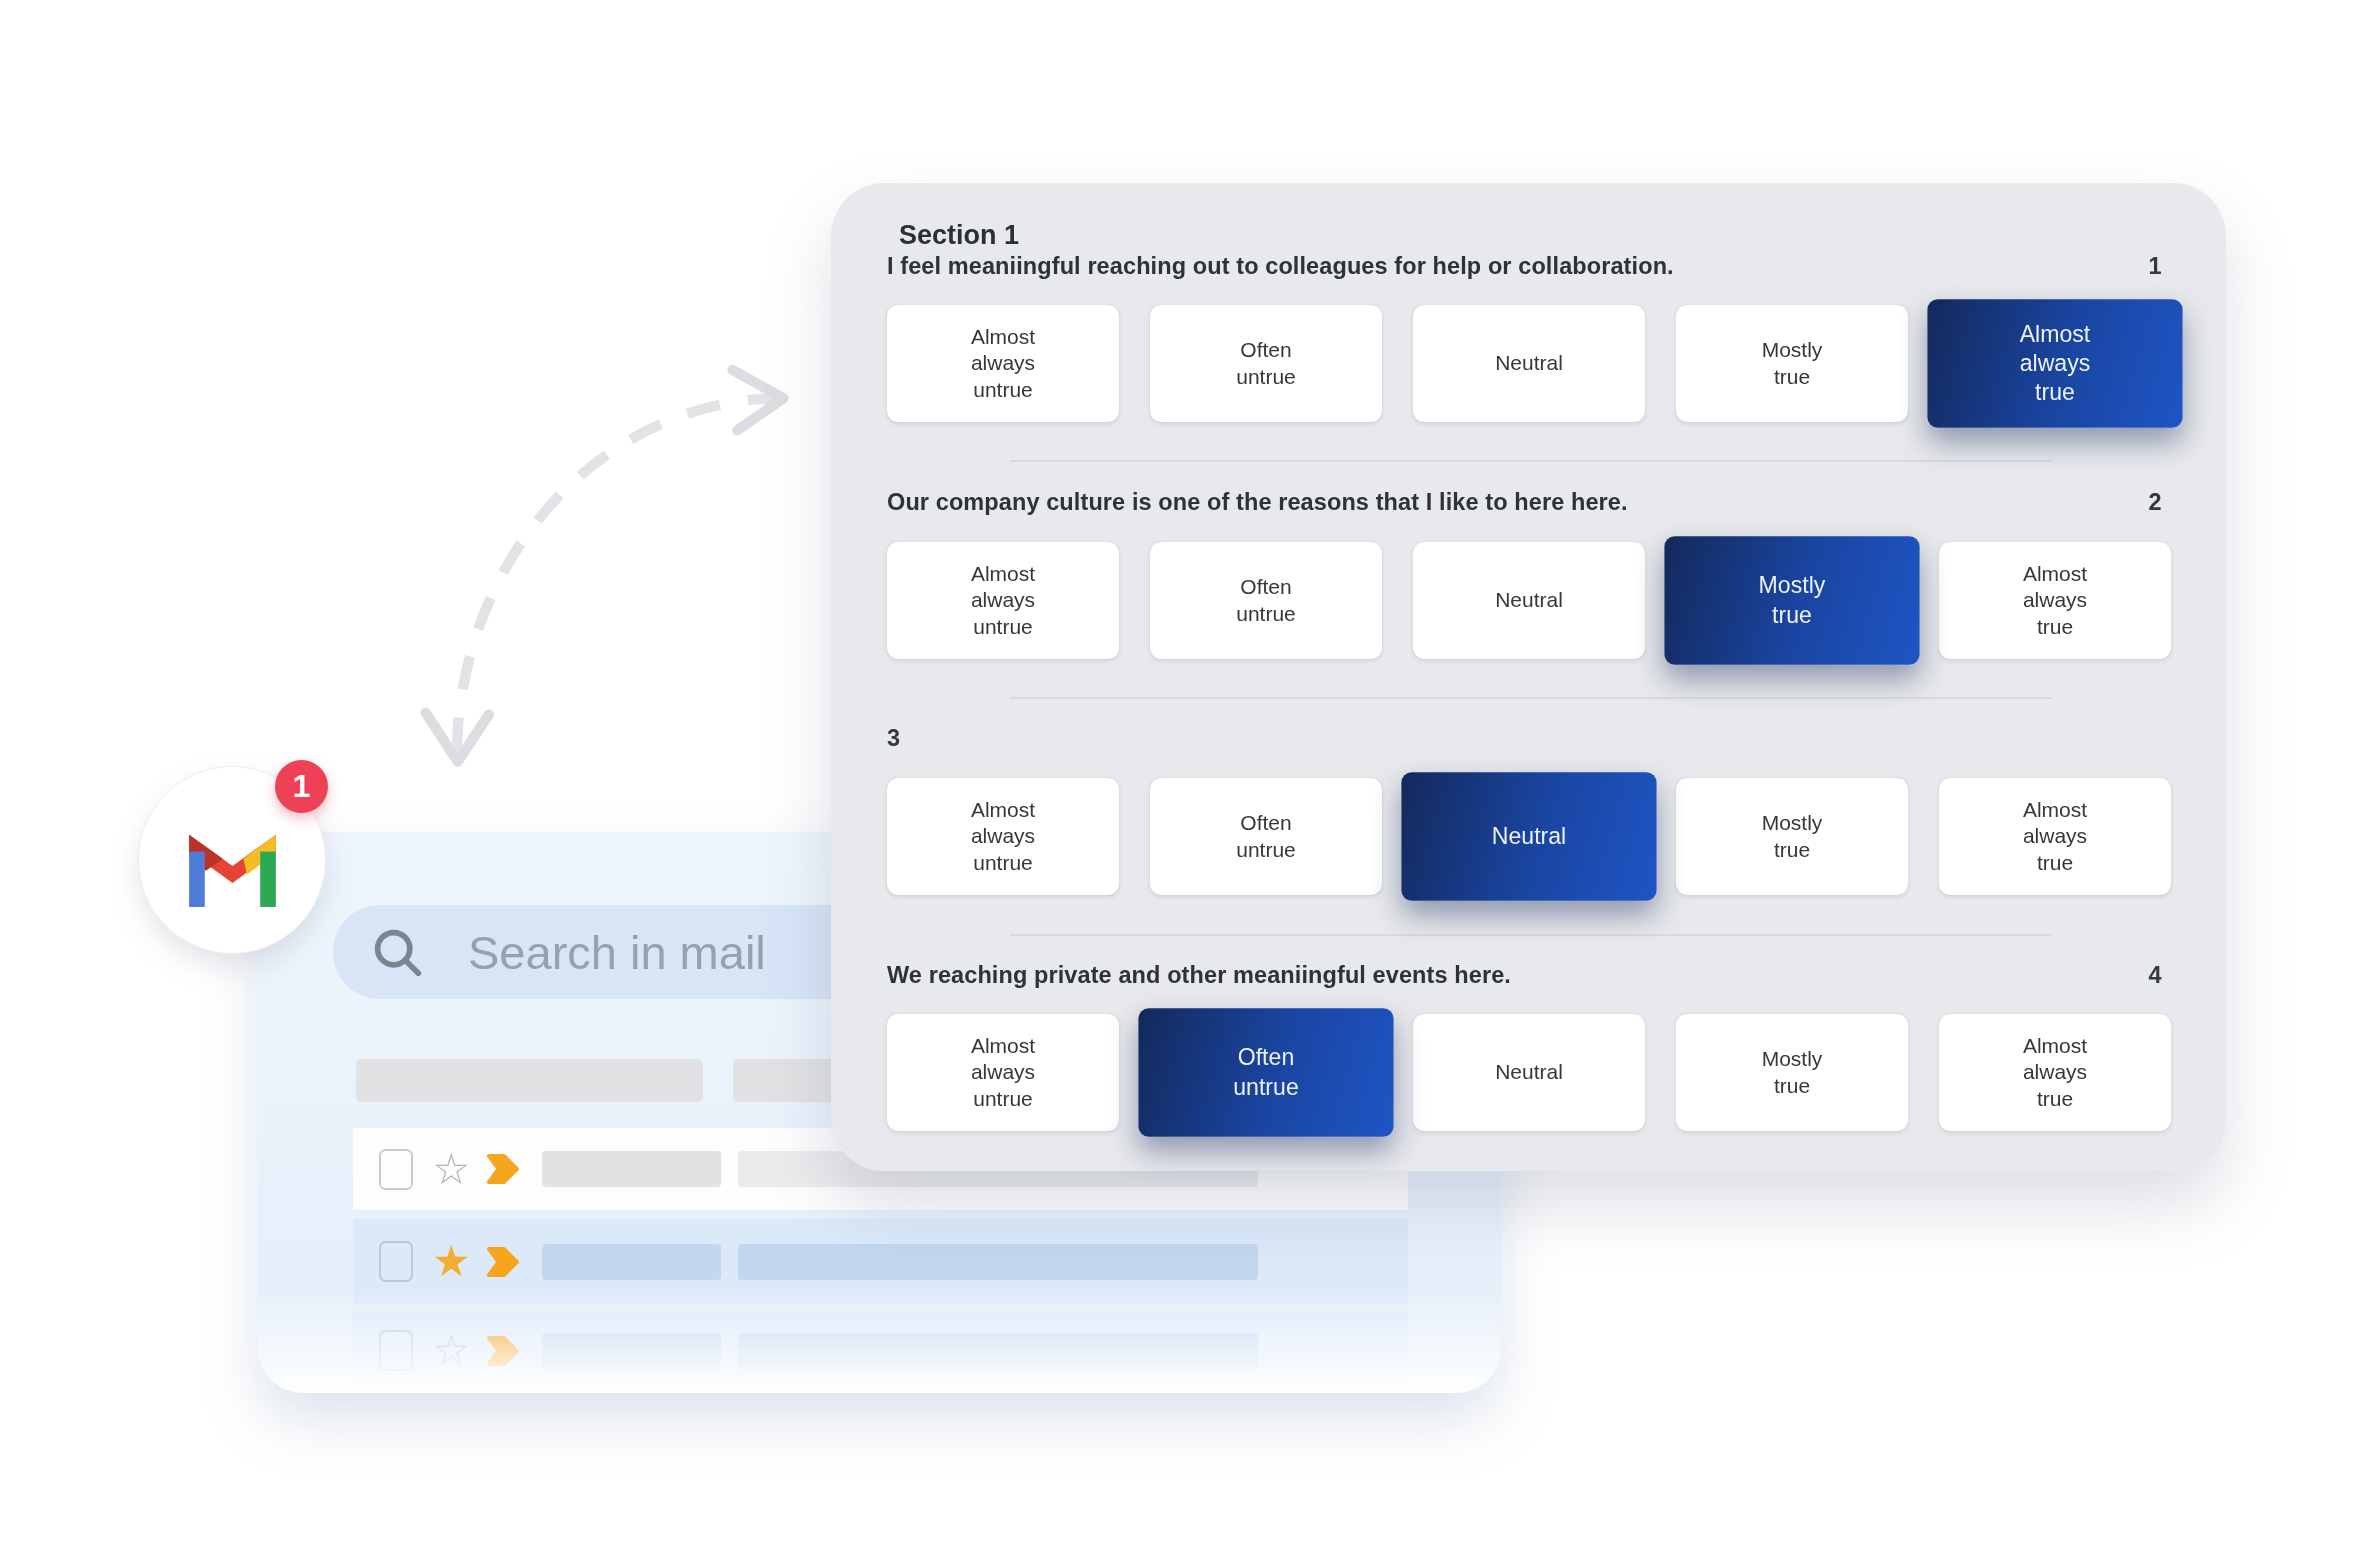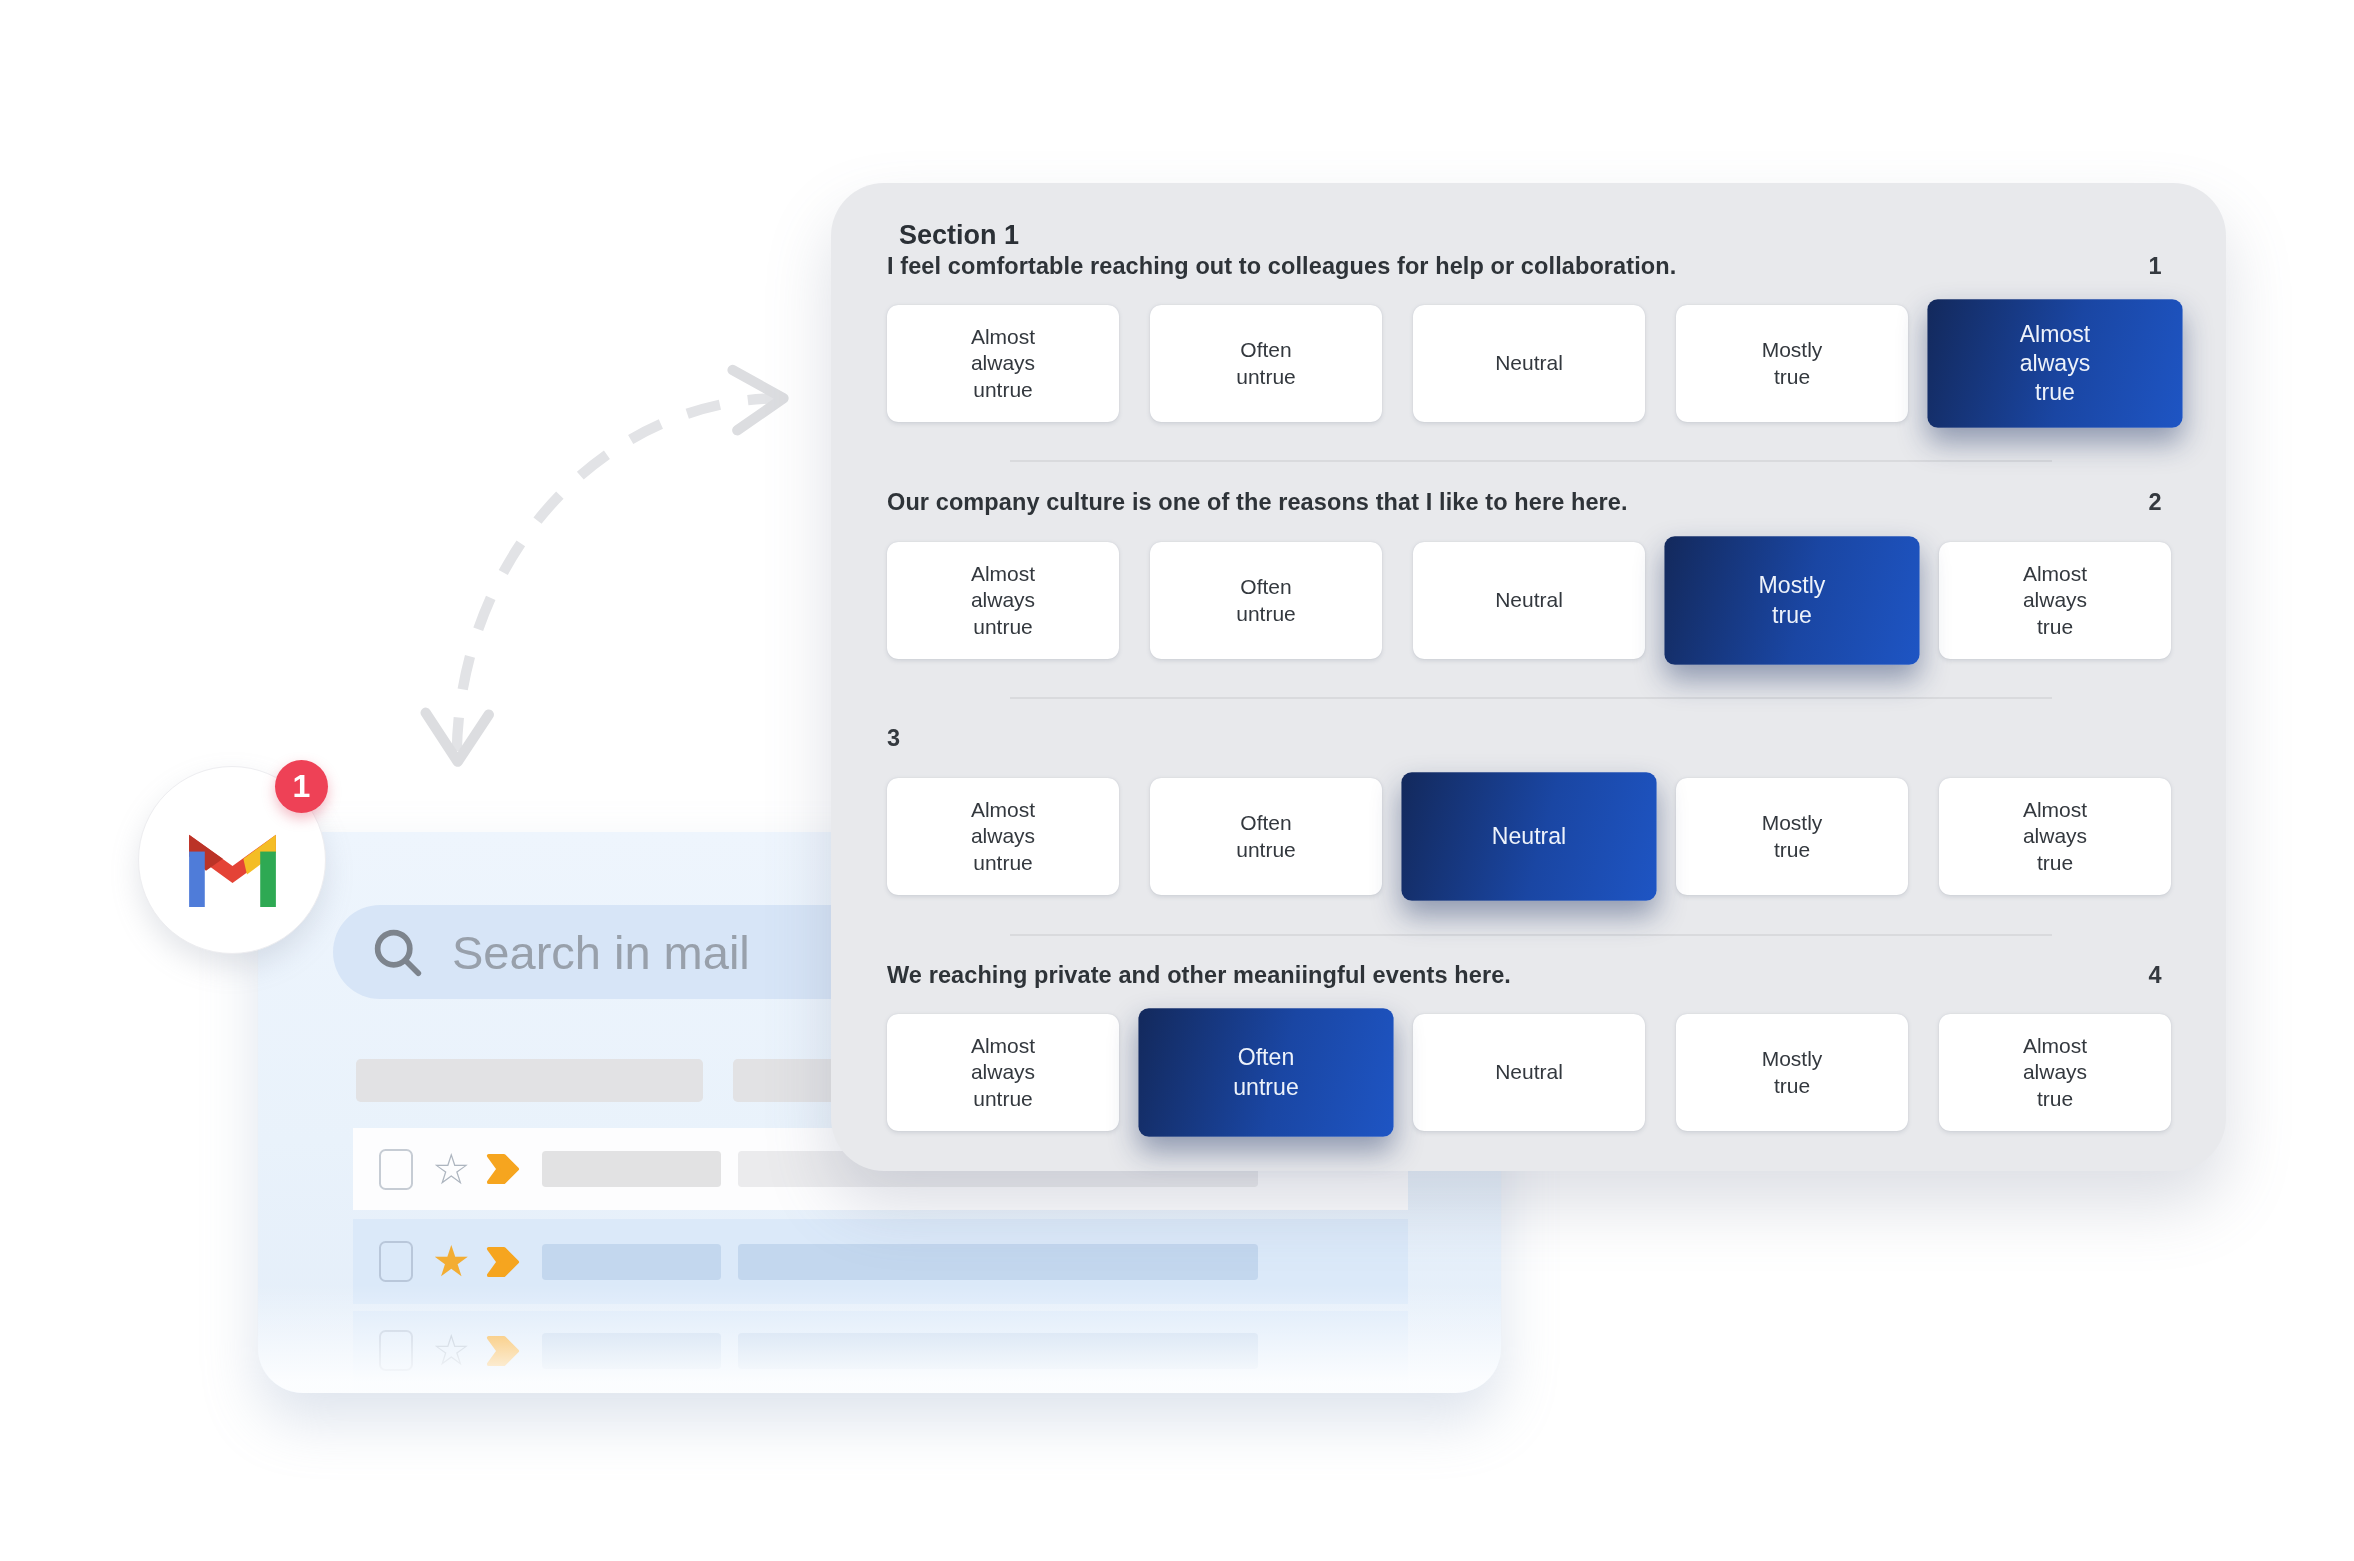--- a/index.html
+++ b/index.html
@@ -7,21 +7,21 @@
   .stage{position:relative;width:2354px;height:1561px;background:#ffffff;overflow:hidden;}
 
   
   .arrow-svg{position:absolute;left:0;top:0;width:2354px;height:1561px;pointer-events:none;z-index:1;}
 
   
   .gmail-window{position:absolute;left:258px;top:832px;width:1243px;height:561px;border-radius:45px;
     background:linear-gradient(180deg,#eef5fd 0%,#e9f2fb 55%,#e3edf9 100%);
     box-shadow:0 28px 56px rgba(145,165,195,.30);overflow:hidden;z-index:2;}
   .search-pill{position:absolute;left:75px;top:73px;width:753px;height:94px;border-radius:47px;
-    background:#d7e5f7;display:flex;align-items:center;}
+    background:#d7e5f7;display:flex;align-items:center;gap:16px;}
   .search-pill svg{margin-left:38px;flex:0 0 auto;}
   .search-input{flex:1;margin-left:26px;border:none;outline:none;background:transparent;
     font-size:47px;color:#98a0ab;height:85px;min-width:0;}
   .search-input::placeholder{color:#98a0ab;opacity:1;}
   .ph-bar{position:absolute;top:227px;height:43px;border-radius:4.7px;background:#e2e2e4;}
   .ph-bar.b1{left:98px;width:347px;}
   .ph-bar.b2{left:475px;width:335px;}
   .mailrows{position:absolute;left:95px;top:296px;width:1055px;}
   .mailrow{display:flex;align-items:center;padding-left:26px;}
   .mailrow.light{background:#fdfdfe;height:82px;margin-bottom:9.4px;}
@@ -133,21 +133,21 @@
         <rect x="73" y="32" width="13" height="46" fill="#2ea953"></rect>
       </svg>
     </div>
     <div class="badge">1</div>
   </div>
 
   <section class="panel">
     <h2 class="section-title">Section 1</h2>
     <div id="questions">
         <div class="q-head" style="top:70px">
-          <p class="q-text">I feel comfortable reaching out to colleagues for help or collaboration.</p>
+          <p class="q-text">I feel meaniingful reaching out to colleagues for help or collaboration.</p>
           <span class="q-num">1</span>
         </div>
         <div class="q-opts" style="top:122px">
           <button class="opt">
             <span class="opt-label">Almost
 always
 untrue</span>
           </button>
           <button class="opt">
             <span class="opt-label">Often

